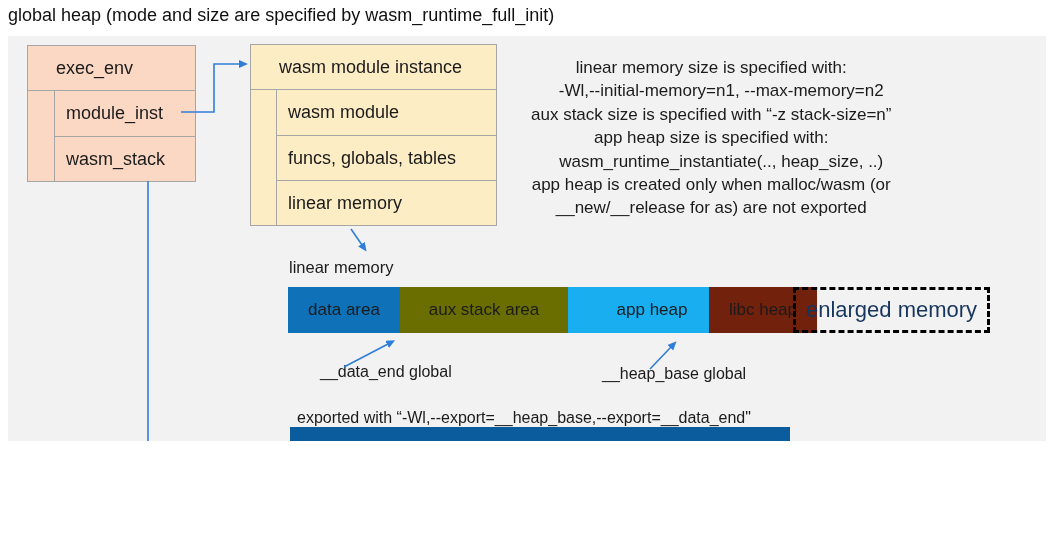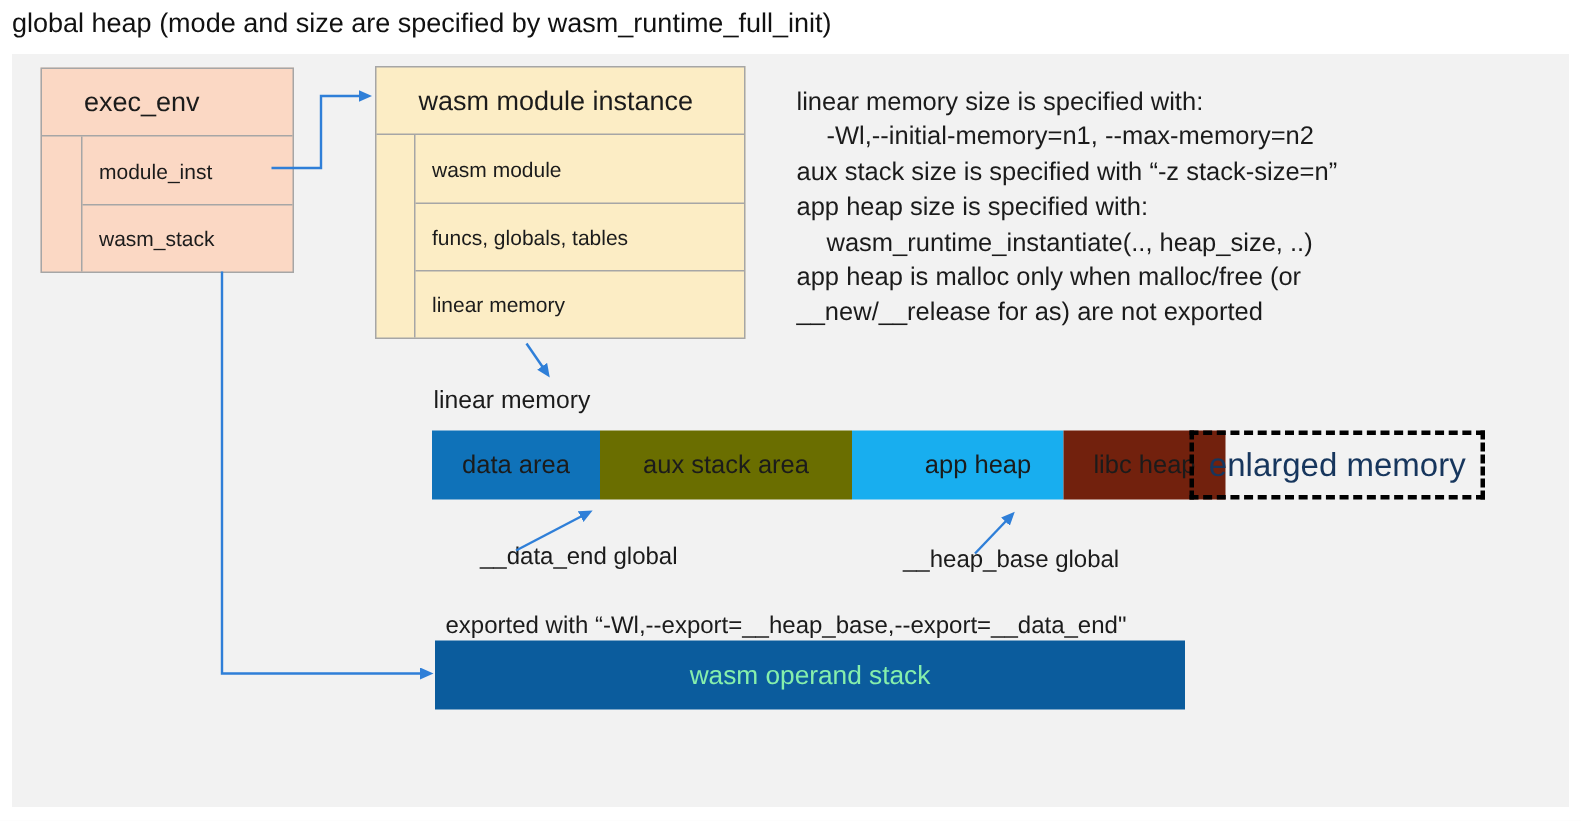--- a/index.html
+++ b/index.html
@@ -1,33 +1,34 @@
 <!DOCTYPE html>
 <html><head>
 <meta charset="utf-8">
 <style>
   html,body{margin:0;padding:0;background:#ffffff;}
   .canvas{
-    position:relative;width:1054px;height:547px;overflow:hidden;
+    position:relative;width:1054px;height:441px;overflow:hidden;
     font-family:"Liberation Sans","DejaVu Sans",sans-serif;color:#1b1b1b;
     background:#ffffff;
+    text-align:center;
   }
   .title{position:absolute;left:8px;top:5px;font-size:18px;color:#111;white-space:nowrap;}
   .panel{position:absolute;left:8px;top:36px;width:1038px;height:502px;background:#f2f2f2;}
 
   
   .box{position:absolute;border:1px solid #a6a6a6;box-sizing:border-box;}
   .box-header{height:44px;display:flex;align-items:center;padding-left:28px;
     font-size:18px;border-bottom:1px solid #a6a6a6;}
   .box-body{display:flex;}
   .box-strip{flex:0 0 26px;}
   .box-strip.narrow{flex:0 0 25px;}
   .box-cells{flex:1;border-left:1px solid #a6a6a6;}
   .box-cell{height:45px;display:flex;align-items:center;padding-left:11px;
-    font-size:14px;box-sizing:border-box;}
+    font-size:18px;box-sizing:border-box;}
   .box-cell + .box-cell{border-top:1px solid #a6a6a6;}
   #exec-env-box{left:27px;top:45px;width:169px;}
   #module-instance-box{left:250px;top:44px;width:247px;}
 
   
   .notes{position:absolute;left:531px;top:56px;font-size:17px;line-height:23.4px;white-space:nowrap;}
   .note-line.indent{padding-left:20px;}
 
   
   .lin-label{position:absolute;left:289px;top:258px;font-size:16.5px;}
@@ -83,21 +84,21 @@
       </div>
     </div>
   </div>
 
   <div class="notes">
     <div class="note-line">linear memory size is specified with:</div>
     <div class="note-line indent">-Wl,--initial-memory=n1, --max-memory=n2</div>
     <div class="note-line">aux stack size is specified with “-z stack-size=n”</div>
     <div class="note-line">app heap size is specified with:</div>
     <div class="note-line indent">wasm_runtime_instantiate(.., heap_size, ..)</div>
-    <div class="note-line">app heap is malloc only when malloc/free (or</div>
+    <div class="note-line">app heap is created only when malloc/wasm (or</div>
     <div class="note-line">__new/__release for as) are not exported</div>
   </div>
 
   <div class="lin-label">linear memory</div>
   <div class="membar">
     <div class="seg seg-0" style="background: rgb(15, 114, 185);">data area</div>
     <div class="seg seg-1" style="background: rgb(106, 110, 0);">aux stack area</div>
     <div class="seg seg-2" style="background: rgb(24, 174, 239); padding-left: 27px;">app heap</div>
     <div class="seg seg-3" style="background: rgb(114, 33, 13);">libc heap</div>
   </div>

